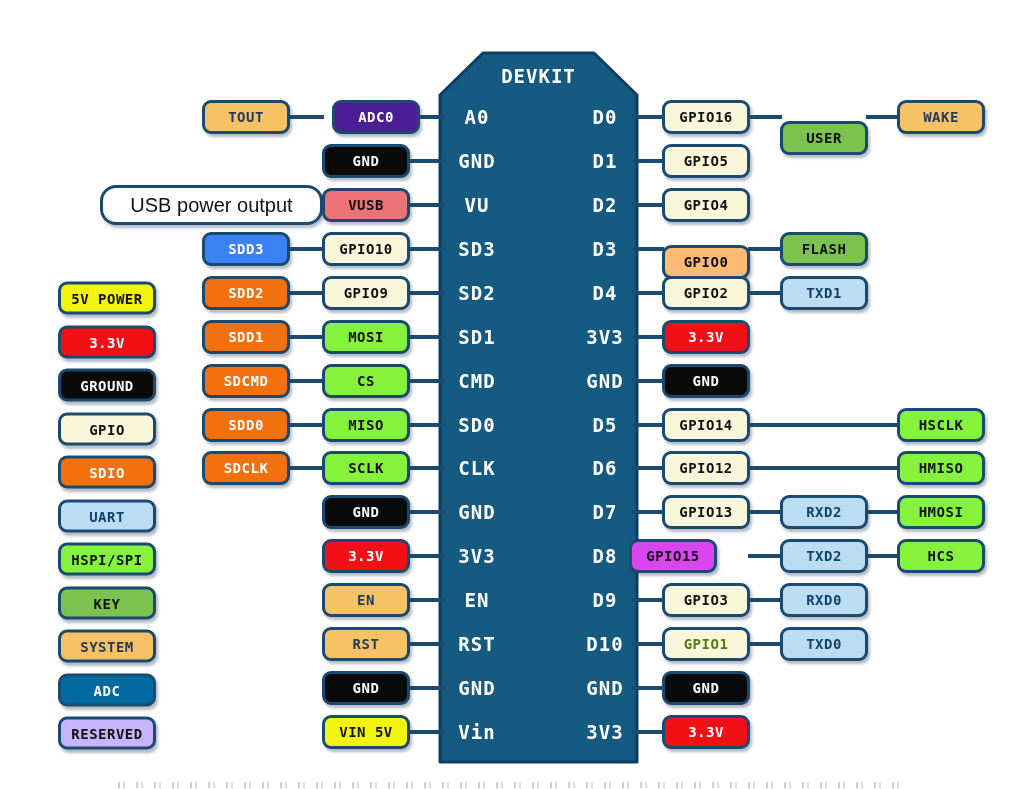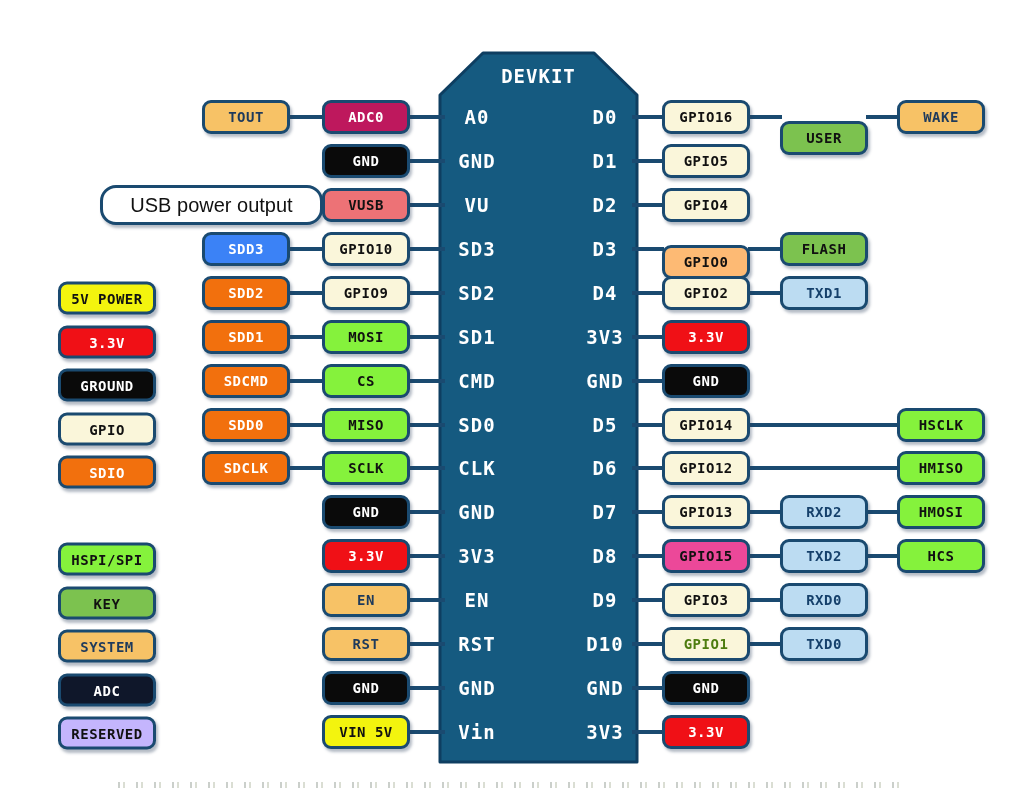--- a/index.html
+++ b/index.html
@@ -64,40 +64,43 @@
     </div>
     <div class="legend-item" style="top: 385px; background: rgb(10, 10, 10); color: rgb(255, 255, 255);">
       <span>GROUND</span>
     </div>
     <div class="legend-item" style="top: 429px; background: rgb(250, 246, 218); color: rgb(17, 17, 17);">
       <span>GPIO</span>
     </div>
     <div class="legend-item" style="top: 472px; background: rgb(242, 112, 13); color: rgb(255, 255, 255);">
       <span>SDIO</span>
     </div>
+    <div class="legend-item" style="top: 516px; background: rgb(188, 220, 242); color: rgb(21, 64, 107);">
+      <span>UART</span>
+    </div>
     <div class="legend-item" style="top: 559px; background: rgb(133, 242, 60); color: rgb(17, 17, 17);">
       <span>HSPI/SPI</span>
     </div>
     <div class="legend-item" style="top: 603px; background: rgb(124, 194, 79); color: rgb(17, 17, 17);">
       <span>KEY</span>
     </div>
     <div class="legend-item" style="top: 646px; background: rgb(247, 194, 102); color: rgb(30, 58, 92);">
       <span>SYSTEM</span>
     </div>
-    <div class="legend-item" style="top: 690px; background: #0f172a; color: rgb(255, 255, 255);">
+    <div class="legend-item" style="top: 690px; background: #0369a1; color: rgb(255, 255, 255);">
       <span>ADC</span>
     </div>
     <div class="legend-item" style="top: 733px; background: #c4b5fd; color: rgb(17, 17, 17);">
       <span>RESERVED</span>
     </div>
     <div class="pin left" style="top: 117px;">A0</div>
     <div class="box" style="left: 202px; width: 88px; top: 117px; background: rgb(247, 194, 102); color: rgb(30, 58, 92);">
       <span>TOUT</span>
     </div>
-    <div class="box" style="left: 322px; width: 88px; top: 117px; background: #be185d; color: rgb(255, 255, 255);">
+    <div class="box" style="left: 332px; width: 88px; top: 117px; background: #4c1d95; color: rgb(255, 255, 255);">
       <span>ADC0</span>
     </div>
     <div class="wire" style="left: 288px; width: 36px; top: 117px;"></div>
     <div class="wire" style="left: 408px; width: 37px; top: 117px;"></div>
     <div class="pin left" style="top: 161px;">GND</div>
     <div class="box" style="left: 322px; width: 88px; top: 161px; background: rgb(10, 10, 10); color: rgb(255, 255, 255);">
       <span>GND</span>
     </div>
     <div class="wire" style="left: 408px; width: 37px; top: 161px;"></div>
     <div class="pin left" style="top: 205px;">VU</div>
@@ -270,21 +273,21 @@
     <div class="wire" style="left: 748px; width: 34px; top: 512px;"></div>
     <div class="box" style="left: 780px; width: 88px; top: 512px; background: rgb(188, 220, 242); color: rgb(21, 64, 107);">
       <span>RXD2</span>
     </div>
     <div class="wire" style="left: 866px; width: 33px; top: 512px;"></div>
     <div class="box" style="left: 897px; width: 88px; top: 512px; background: rgb(133, 242, 60); color: rgb(17, 17, 17);">
       <span>HMOSI</span>
     </div>
     <div class="pin right" style="top: 556px;">D8</div>
     <div class="wire" style="left: 632px; width: 32px; top: 556px;"></div>
-    <div class="box" style="left: 662px; width: 88px; top: 556px; background: #ec4899; color: rgb(17, 17, 17);">
+    <div class="box" style="left: 629px; width: 88px; top: 556px; background: #d946ef; color: rgb(17, 17, 17);">
       <span>GPIO15</span>
     </div>
     <div class="wire" style="left: 748px; width: 34px; top: 556px;"></div>
     <div class="box" style="left: 780px; width: 88px; top: 556px; background: rgb(188, 220, 242); color: rgb(21, 64, 107);">
       <span>TXD2</span>
     </div>
     <div class="wire" style="left: 866px; width: 33px; top: 556px;"></div>
     <div class="box" style="left: 897px; width: 88px; top: 556px; background: rgb(133, 242, 60); color: rgb(17, 17, 17); text-align: right;">
       <span>HCS</span>
     </div>

